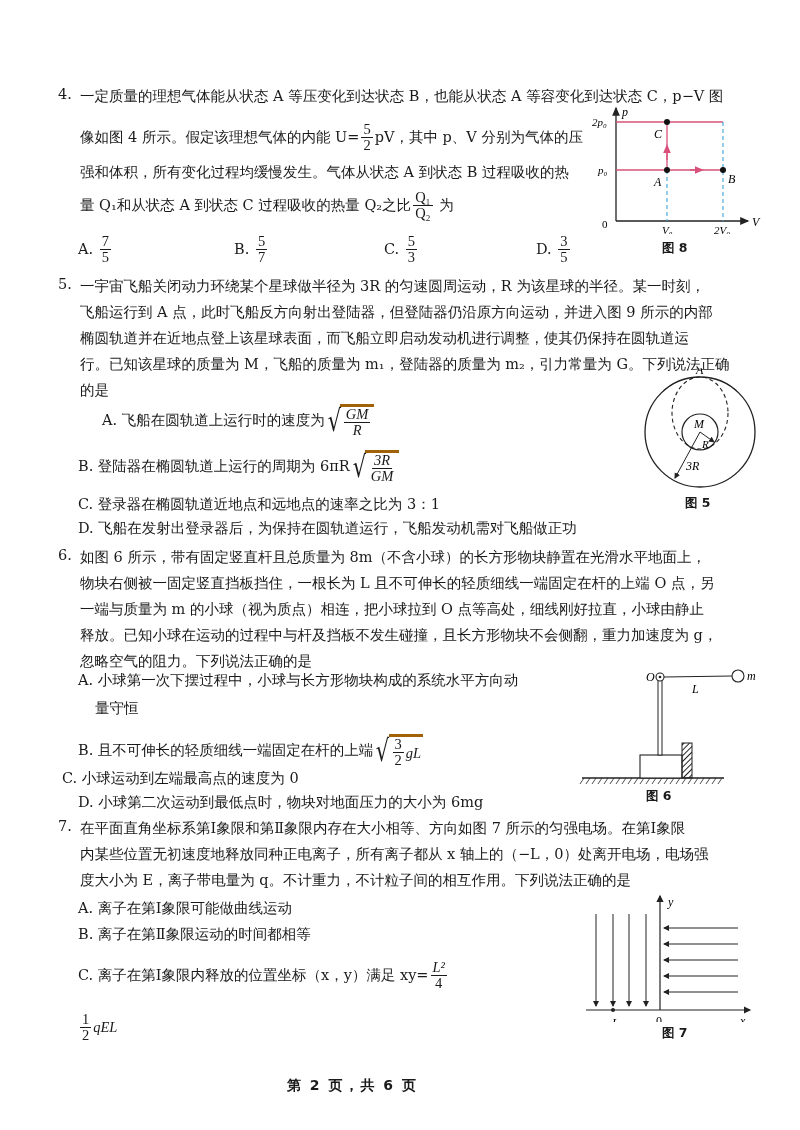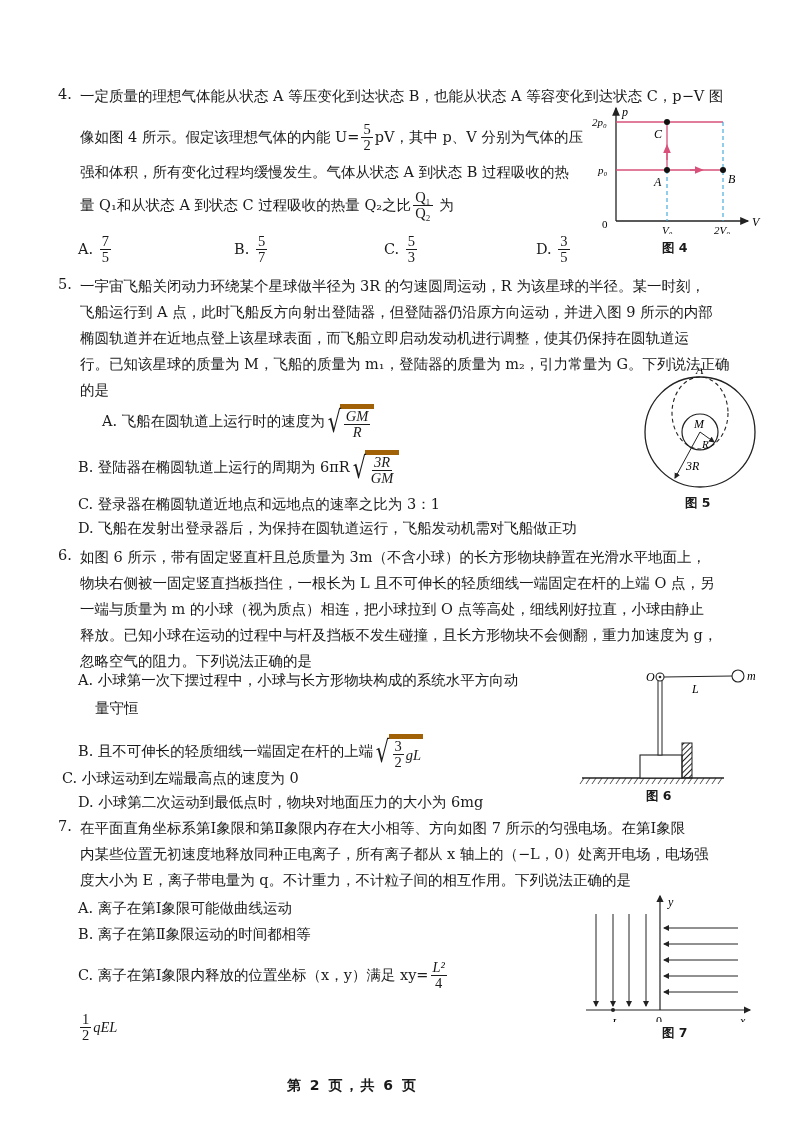--- a/index.html
+++ b/index.html
@@ -7,21 +7,21 @@
          font-family:"DejaVu Serif","Liberation Serif",serif; color:#1a1a1a; font-size:14.5px; }
   .abs { position:absolute; white-space:nowrap; }
   .line { position:absolute; left:80px; white-space:nowrap; line-height:20px; }
   .qnum { position:absolute; left:58px; }
   i, .it { font-style:italic; font-family:"Liberation Serif","DejaVu Serif",serif; }
   .frac { display:inline-flex; flex-direction:column; align-items:center; vertical-align:middle; margin:0 2px; line-height:15px; font-family:"Liberation Serif",serif; }
   .frac .num { border-bottom:1px solid #1a1a1a; padding:0 2px; }
   .frac .den { padding:0 2px; }
   .sqrt { display:inline-flex; align-items:center; vertical-align:middle; }
   .sqrt .rad { font-size:30px; line-height:30px; font-family:"DejaVu Sans",sans-serif; transform:scaleX(0.7); margin-right:-4px; }
-  .sqrt .under { border-top:5px solid #a16207; padding:0 2px; display:inline-flex; align-items:center; }
+  .sqrt .under { border-top:3px solid #a16207; padding:0 2px; display:inline-flex; align-items:center; }
   .opt { position:absolute; white-space:nowrap; line-height:20px; }
   .figcap { position:absolute; font-family:"DejaVu Sans",sans-serif; font-size:12.5px; font-weight:bold; }
   .footer { position:absolute; top:1077px; left:0; width:705px; text-align:center; font-family:"DejaVu Sans",sans-serif; font-size:14px; font-weight:bold; letter-spacing:2px; }
   svg text { font-family:"Liberation Serif",serif; }
 </style>
 </head>
 <body>
 
 <section>
   <span class="qnum abs" style="top:86px;">4.</span>
@@ -98,21 +98,21 @@
     <text x="0" y="22" font-size="11" font-style="italic">2p₀</text>
     <text x="6" y="70" font-size="11" font-style="italic">p₀</text>
     <text x="62" y="34" font-size="12" font-style="italic">C</text>
     <text x="62" y="82" font-size="12" font-style="italic">A</text>
     <text x="136" y="79" font-size="12" font-style="italic">B</text>
     <text x="10" y="124" font-size="11">0</text>
     <text x="160" y="122" font-size="12" font-style="italic">V</text>
     <text x="70" y="130" font-size="11" font-style="italic">V₀</text>
     <text x="122" y="130" font-size="11" font-style="italic">2V₀</text>
   </svg>
-  <span class="figcap" style="left:662px; top:240px;">图 4</span>
+  <span class="figcap" style="left:662px; top:240px;">图 8</span>
 </section>
 
 <section>
   <span class="qnum abs" style="top:276px;">5.</span>
   <div class="line" style="top:276px;">一宇宙飞船关闭动力环绕某个星球做半径为 3R 的匀速圆周运动，R 为该星球的半径。某一时刻，</div>
   <div class="line" style="top:302px;">飞船运行到 A 点，此时飞船反方向射出登陆器，但登陆器仍沿原方向运动，并进入图 9 所示的内部</div>
   <div class="line" style="top:328px;">椭圆轨道并在近地点登上该星球表面，而飞船立即启动发动机进行调整，使其仍保持在圆轨道运</div>
   <div class="line" style="top:354px;">行。已知该星球的质量为 M，飞船的质量为 m₁，登陆器的质量为 m₂，引力常量为 G。下列说法正确</div>
   <div class="line" style="top:380px;">的是</div>
 
@@ -158,21 +158,21 @@
     <text x="66" y="6" font-size="12" font-style="italic">A</text>
     <text x="64" y="60" font-size="12" font-style="italic">M</text>
     <text x="72" y="80" font-size="11" font-style="italic">R</text>
     <text x="56" y="102" font-size="12" font-style="italic">3R</text>
   </svg>
   <span class="figcap" style="left:685px; top:495px;">图 5</span>
 </section>
 
 <section>
   <span class="qnum abs" style="top:547px;">6.</span>
-  <div class="line" style="top:547px;">如图 6 所示，带有固定竖直杆且总质量为 3m（不含小球）的长方形物块静置在光滑水平地面上，</div>
+  <div class="line" style="top:547px;">如图 6 所示，带有固定竖直杆且总质量为 8m（不含小球）的长方形物块静置在光滑水平地面上，</div>
   <div class="line" style="top:573px;">物块右侧被一固定竖直挡板挡住，一根长为 L 且不可伸长的轻质细线一端固定在杆的上端 O 点，另</div>
   <div class="line" style="top:599px;">一端与质量为 m 的小球（视为质点）相连，把小球拉到 O 点等高处，细线刚好拉直，小球由静止</div>
   <div class="line" style="top:625px;">释放。已知小球在运动的过程中与杆及挡板不发生碰撞，且长方形物块不会侧翻，重力加速度为 g，</div>
   <div class="line" style="top:651px;">忽略空气的阻力。下列说法正确的是</div>
 
   <div class="opt" style="top:670px; left:78px;">
     <div>A. 小球第一次下摆过程中，小球与长方形物块构成的系统水平方向动</div>
     <div style="margin-top:8px; padding-left:17px;">量守恒</div>
   </div>
   <div class="opt" style="top:734px; left:78px;">

